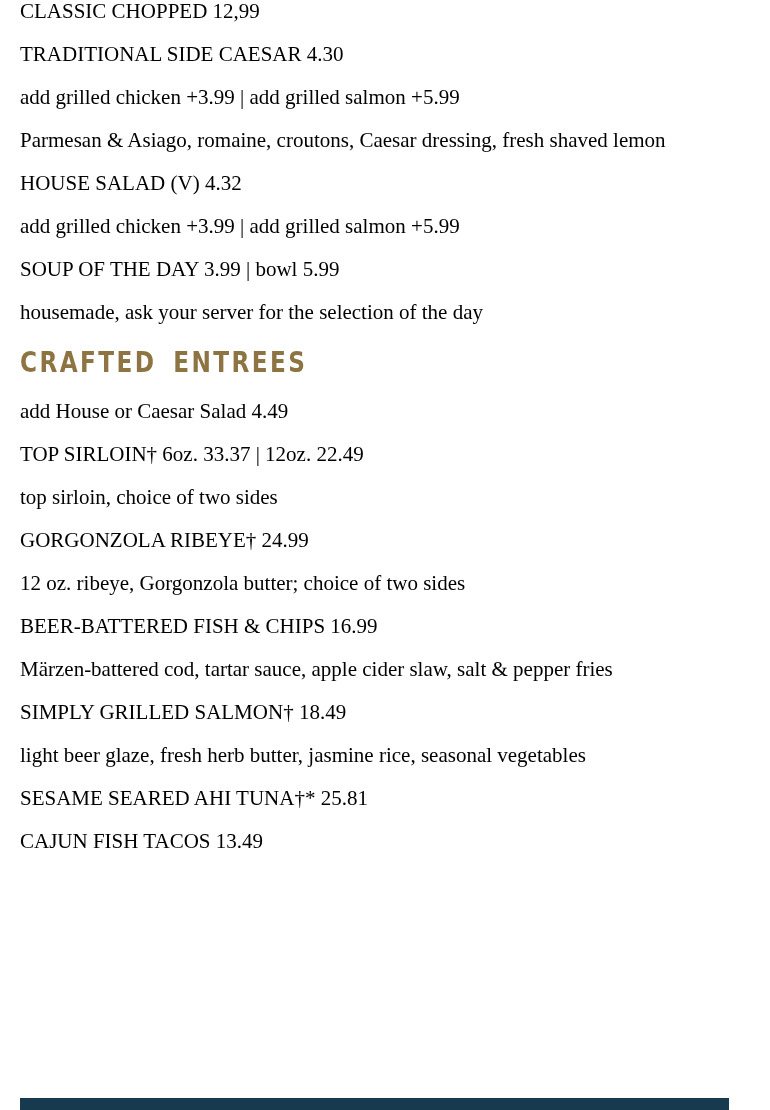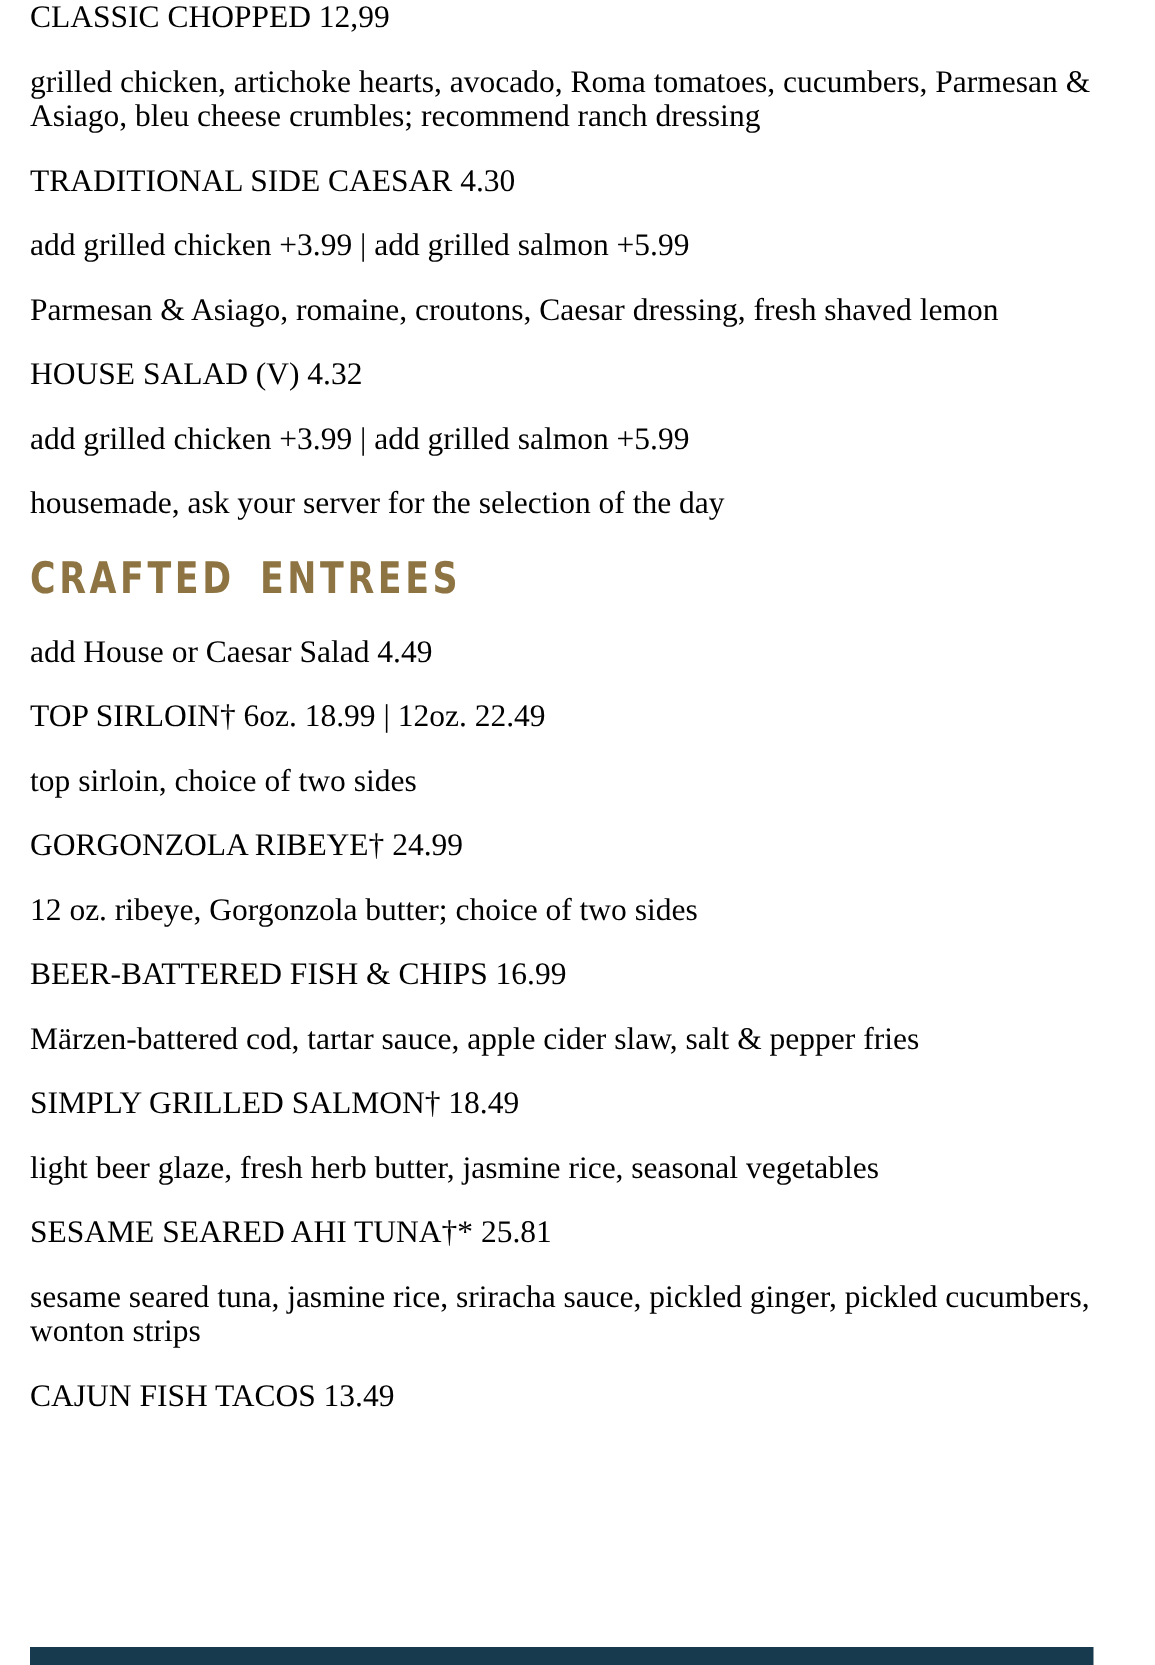--- a/index.html
+++ b/index.html
@@ -47,38 +47,37 @@
     height: 14px;
     background: #183a4e;
   }
 </style>
 </head>
 <body>
 
 <div class="menu-content">
 
   <p class="menu-line">CLASSIC CHOPPED 12,99</p>
-  <p class="menu-line">grilled chicken, artichoke hearts, avocado, Roma tomatoes, cucumbers, Parmesan &amp; Asiago, bleu cheese crumbles; recommend ranch dressing</p>
   <p class="menu-line">TRADITIONAL SIDE CAESAR 4.30</p>
   <p class="menu-line">add grilled chicken +3.99 | add grilled salmon +5.99</p>
   <p class="menu-line">Parmesan &amp; Asiago, romaine, croutons, Caesar dressing, fresh shaved lemon</p>
   <p class="menu-line">HOUSE SALAD (V) 4.32</p>
   <p class="menu-line">add grilled chicken +3.99 | add grilled salmon +5.99</p>
+  <p class="menu-line">SOUP OF THE DAY 3.99 | bowl 5.99</p>
   <p class="menu-line">housemade, ask your server for the selection of the day</p>
 
   <h2 class="section-heading">CRAFTED ENTREES</h2>
 
   <p class="menu-line">add House or Caesar Salad 4.49</p>
-  <p class="menu-line">TOP SIRLOIN† 6oz. 18.99 | 12oz. 22.49</p>
+  <p class="menu-line">TOP SIRLOIN† 6oz. 33.37 | 12oz. 22.49</p>
   <p class="menu-line">top sirloin, choice of two sides</p>
   <p class="menu-line">GORGONZOLA RIBEYE† 24.99</p>
   <p class="menu-line">12 oz. ribeye, Gorgonzola butter; choice of two sides</p>
   <p class="menu-line">BEER-BATTERED FISH &amp; CHIPS 16.99</p>
   <p class="menu-line">Märzen-battered cod, tartar sauce, apple cider slaw, salt &amp; pepper fries</p>
   <p class="menu-line">SIMPLY GRILLED SALMON† 18.49</p>
   <p class="menu-line">light beer glaze, fresh herb butter, jasmine rice, seasonal vegetables</p>
   <p class="menu-line">SESAME SEARED AHI TUNA†* 25.81</p>
-  <p class="menu-line">sesame seared tuna, jasmine rice, sriracha sauce, pickled ginger, pickled cucumbers, wonton strips</p>
   <p class="menu-line">CAJUN FISH TACOS 13.49</p>
 
 </div>
 
 <div class="footer-bar"></div>
 
 </body></html>

